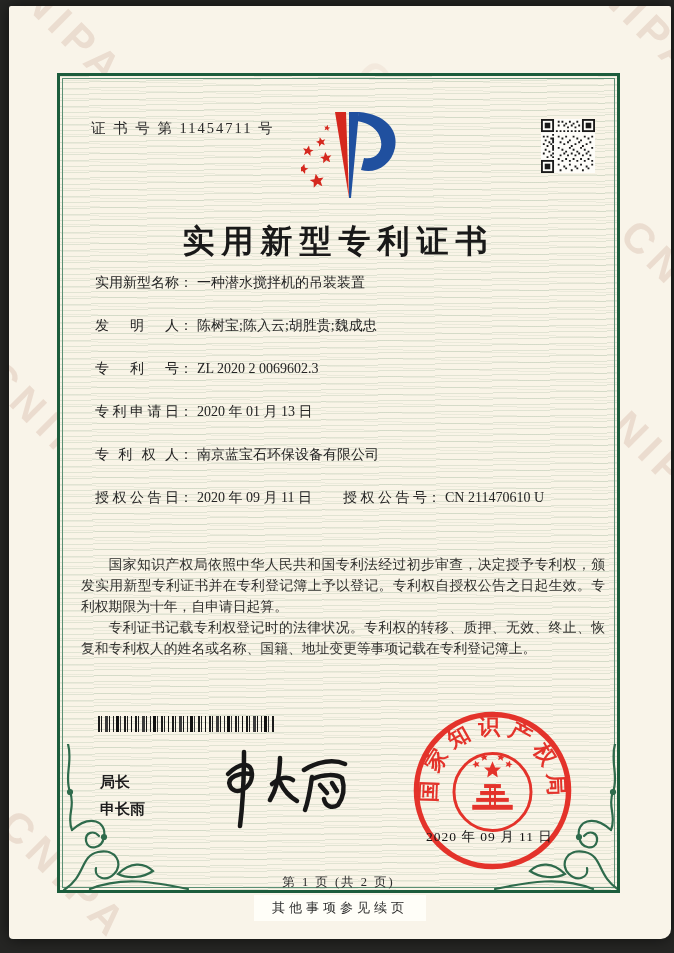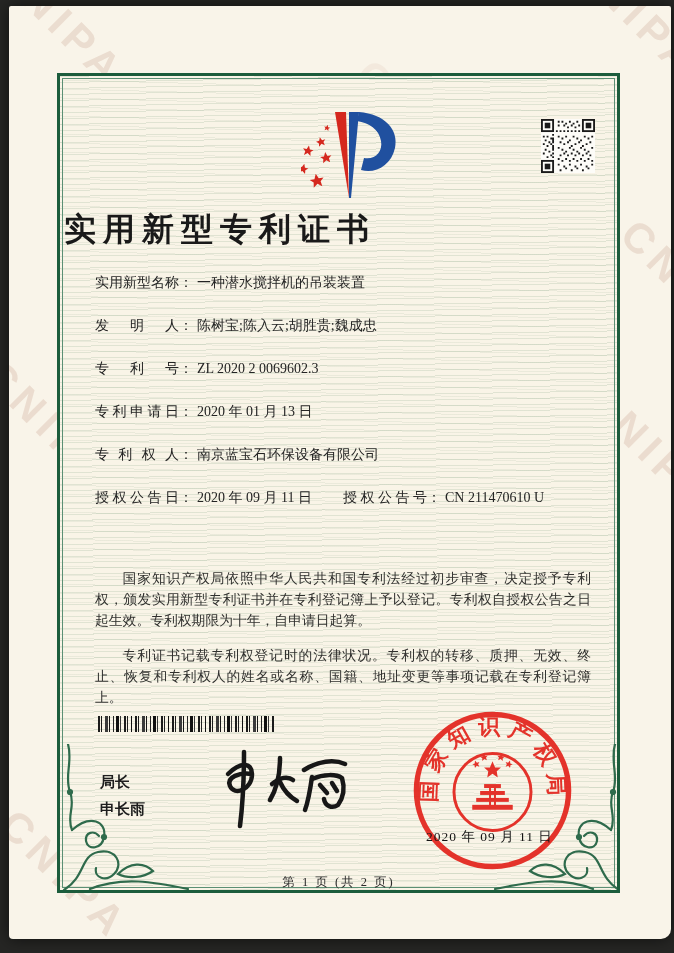--- a/index.html
+++ b/index.html
@@ -15,30 +15,30 @@
   .frame{position:absolute;left:48px;top:67px;width:563px;height:820px;box-sizing:border-box;
     border:3px solid #1c5c3c;background-color:#f9f4e7;
     background-image:
       repeating-linear-gradient(179deg, rgba(110,150,115,.18) 0 1px, transparent 1px 6px),
       repeating-linear-gradient(181.5deg, rgba(130,160,130,.12) 0 1px, transparent 1px 9px);
     overflow:hidden;}
   .frame::before{content:"";position:absolute;inset:2px;border:1px solid #5b8f74;pointer-events:none;}
   .cert-no{position:absolute;left:31px;top:43px;font-size:14.5px;letter-spacing:2px;color:#2a2a2a;}
   .logo{position:absolute;left:241px;top:30px;}
   .qr{position:absolute;left:481px;top:43px;}
-  .title{position:absolute;left:0;right:0;top:128px;margin:4px;
+  .title{position:absolute;left:0;right:0;top:128px;margin:16px;text-align:center;
     font-size:32px;font-weight:bold;letter-spacing:7px;color:#191919;}
   .fields{position:absolute;left:35px;top:198px;font-size:14px;color:#242424;}
   .row{margin-bottom:25px;white-space:nowrap;}
   .lbl{display:inline-block;width:84px;text-align:justify;text-align-last:justify;vertical-align:bottom;}
   .colon{display:inline-block;margin-right:4px;}
   .grant2{margin-left:31px;}
   .paras{position:absolute;left:21px;top:478px;width:524px;font-size:13.8px;line-height:21px;
     color:#30302e;text-align:justify;}
-  .paras p{margin:14px;text-indent:2em;}
+  .paras p{margin:0;text-indent:2em;}
   .barcode{position:absolute;left:38px;top:640px;width:176px;height:16px;
     background:repeating-linear-gradient(90deg,
       #1b1b1b 0 2px, transparent 2px 3px, #1b1b1b 3px 4px, transparent 4px 7px,
       #3a3a3a 7px 10px, transparent 10px 11px, #151515 11px 12px, transparent 12px 15px,
       #242424 15px 16px, transparent 16px 18px, #101010 18px 21px, transparent 21px 22px,
       #383838 22px 23px, transparent 23px 26px, #1b1b1b 26px 28px, transparent 28px 29px,
       #202020 29px 30px, transparent 30px 33px, #101010 33px 34px, transparent 34px 37px);}
   .signer{position:absolute;left:40px;top:692px;font-family:"Liberation Sans","DejaVu Sans",sans-serif;
     font-size:15px;line-height:27px;color:#1e1e1e;font-weight:bold;}
   .signature{position:absolute;left:140px;top:668px;}
@@ -64,20 +64,21 @@
     <span class="wm" style="left:595px;top:255px">CNIPA</span>
     <span class="wm" style="left:-42px;top:395px">CNIPA</span>
     <span class="wm" style="left:-26px;top:845px">CNIPA</span>
     <span class="wm" style="left:560px;top:420px">CNIPA</span>
     <span class="wm faint" style="left:380px;top:265px">CNIPA</span>
     <span class="wm faint" style="left:330px;top:95px">CNIPA</span>
     <span class="wm faint" style="left:130px;top:590px">CNIPA</span>
 
     <div class="frame">
 
+      <div class="cert-no">证 书 号 第 11454711 号</div>
 
       <svg class="logo" width="100" height="96" viewBox="0 0 100 96">
         <defs>
           <path id="star" d="M0,-1 L0.294,-0.309 L0.951,-0.309 L0.476,0.118 L0.588,0.809 L0,0.382 L-0.588,0.809 L-0.476,0.118 L-0.951,-0.309 L-0.294,-0.309 Z"></path>
         </defs>
         <polygon points="34,6 45,6 48,92" fill="#d5281e"></polygon>
         <polygon points="48,6 58,6 50,92 48,92" fill="#20509f"></polygon>
         <path d="M 58,6 C 84,8 98,24 94,42 C 90,60 74,68 60,64 L 63,52 C 74,54 82,46 80,35 C 78,23 68,17 56,15 Z" fill="#20509f"></path>
         <use href="#star" transform="translate(26,22) scale(3.2) rotate(12)" fill="#d5281e"></use>
         <use href="#star" transform="translate(20,36) scale(5) rotate(-14)" fill="#d5281e"></use>
@@ -219,15 +220,18 @@
           <path d="M 30,145 C 62,132 94,138 128,145"></path>
           <path d="M 58,130 C 70,118 84,118 93,127 C 83,134 68,135 58,130 Z"></path>
           <circle cx="44" cy="93" r="2"></circle>
           <circle cx="10" cy="48" r="2"></circle>
         </g>
       </svg>
 
       <div class="page-no">第 1 页 (共 2 页)</div>
     </div>
 
+    <div class="footer-note">
+      <span>其他事项参见续页</span>
+    </div>
 
   </div>
 </div>
 
 </body></html>

